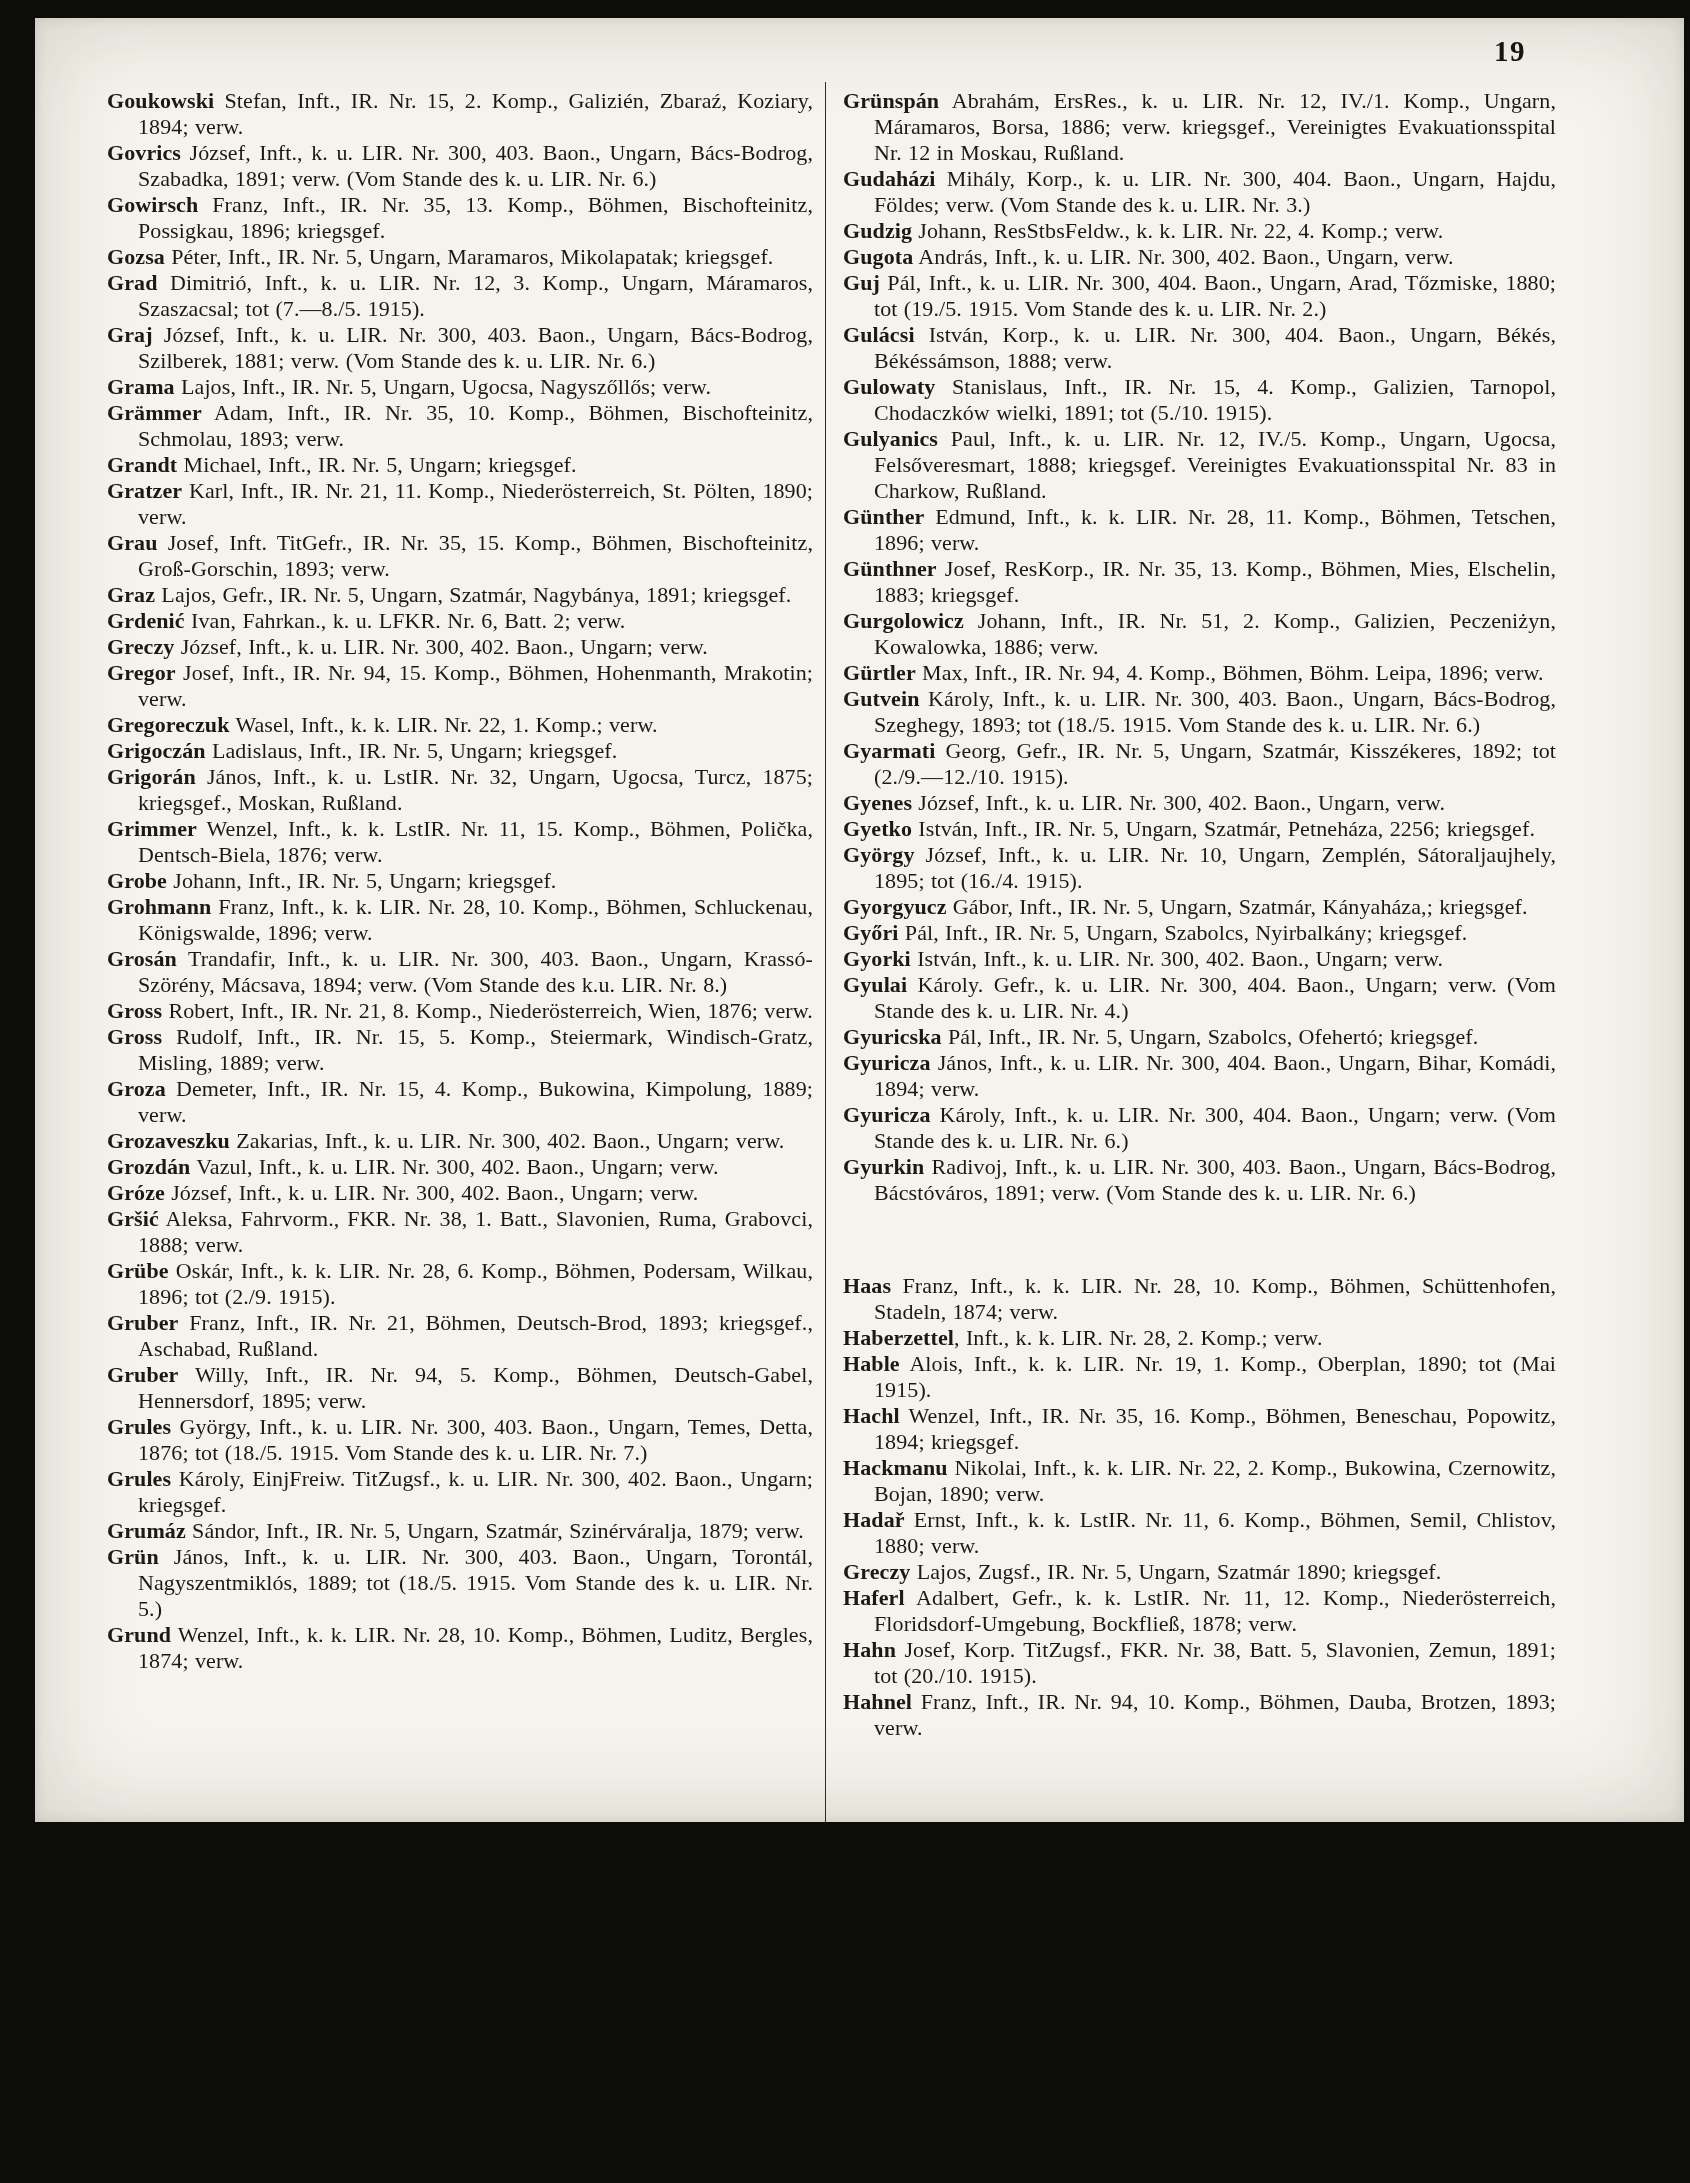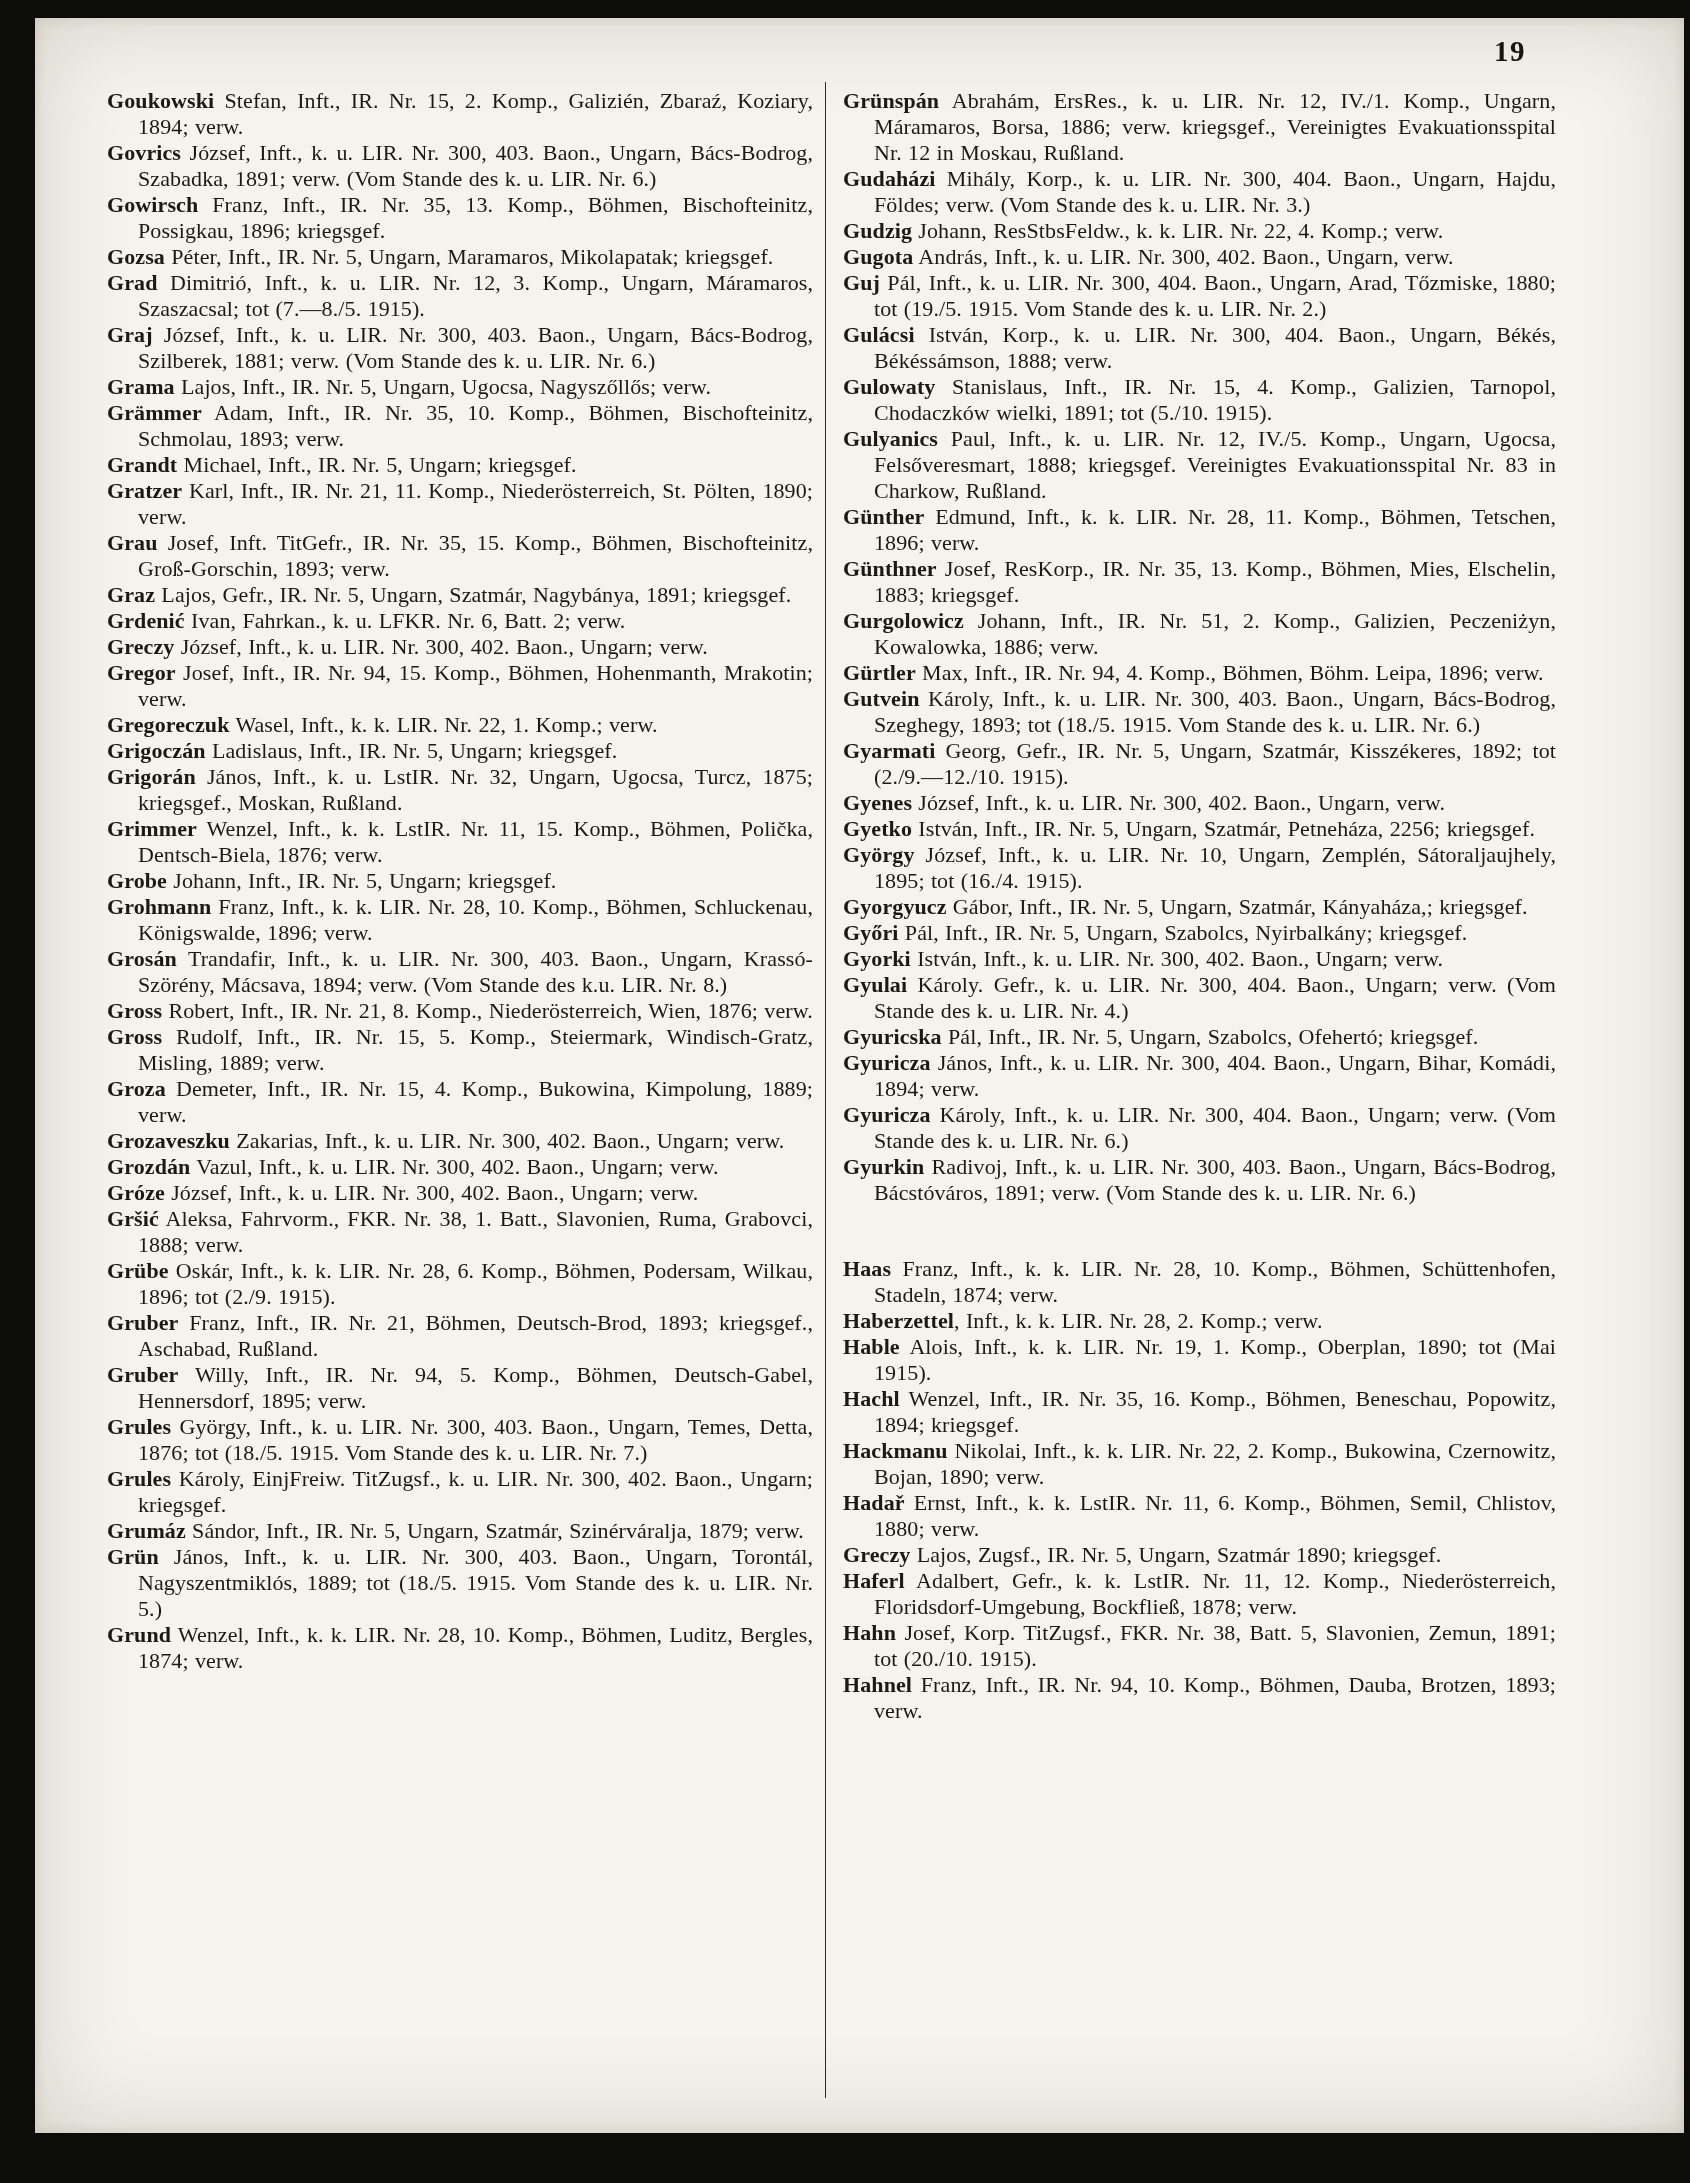--- a/index.html
+++ b/index.html
@@ -4,21 +4,21 @@
 <style>
   * { margin: 0; padding: 0; box-sizing: border-box; }
   html, body {
     width: 1691px; height: 2183px;
     background: #0c0c0b;
     font-family: "Liberation Serif", "DejaVu Serif", serif;
   }
   .scan-page {
     position: absolute;
     left: 35px; top: 18px;
-    width: 1649px; height: 2115px;
+    width: 1649px; height: 1804px;
     background: #f5f3ec;
     box-shadow: inset 0 0 98px rgba(60,50,35,0.18), inset 0 0 12.6px rgba(0,0,0,0.10);
     overflow: hidden;
   }
   .page-number {
     position: absolute;
     left: 1459px; top: 16.7px;
     font-size: 29px;
     font-weight: bold;
     color: #17150f;
@@ -40,21 +40,21 @@
   .entry {
     font-size: 22px;
     line-height: 26px;
     text-align: justify;
     padding-left: 31px;
     text-indent: -31px;
     letter-spacing: 0.1px;
     word-spacing: 0.7px;
   }
   .surname { font-weight: bold; }
-  .group-gap { margin-top: 50px; }
+  .group-gap { margin-top: 67px; }
 </style>
 </head>
 <body>
 
 <div class="scan-page">
 
   <div class="page-number">19</div>
 
   <div class="column-divider"></div>
 

